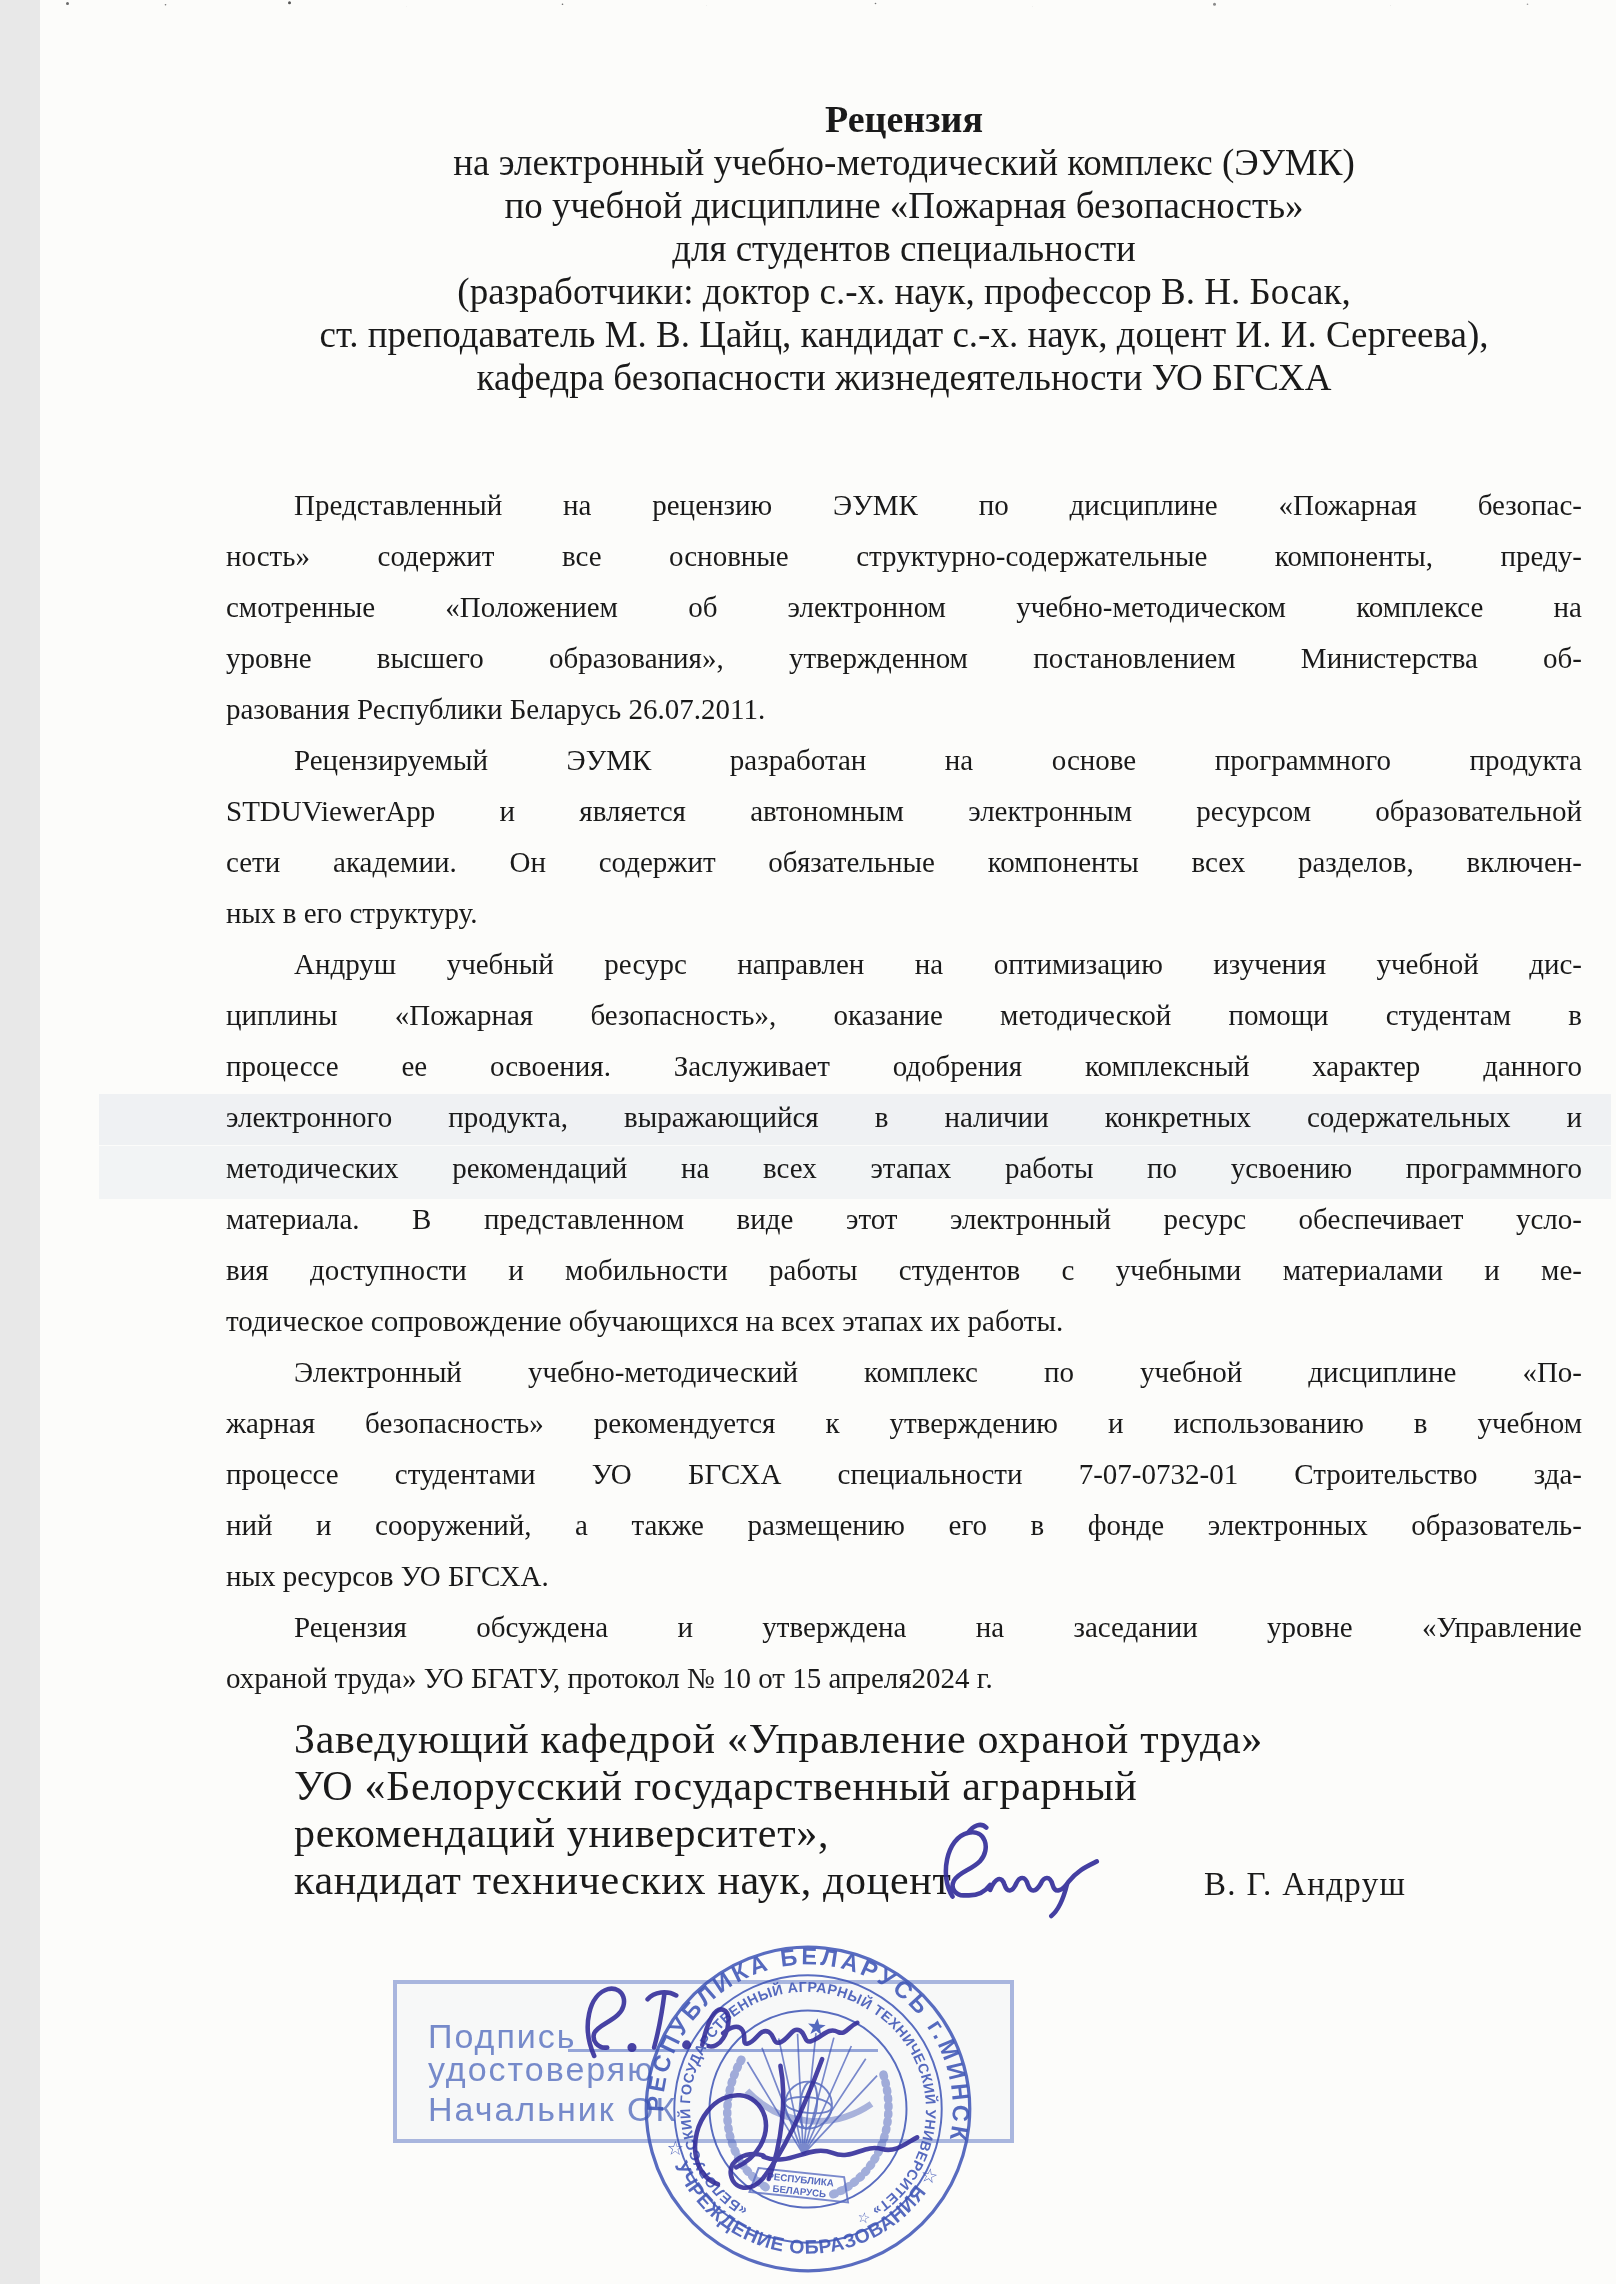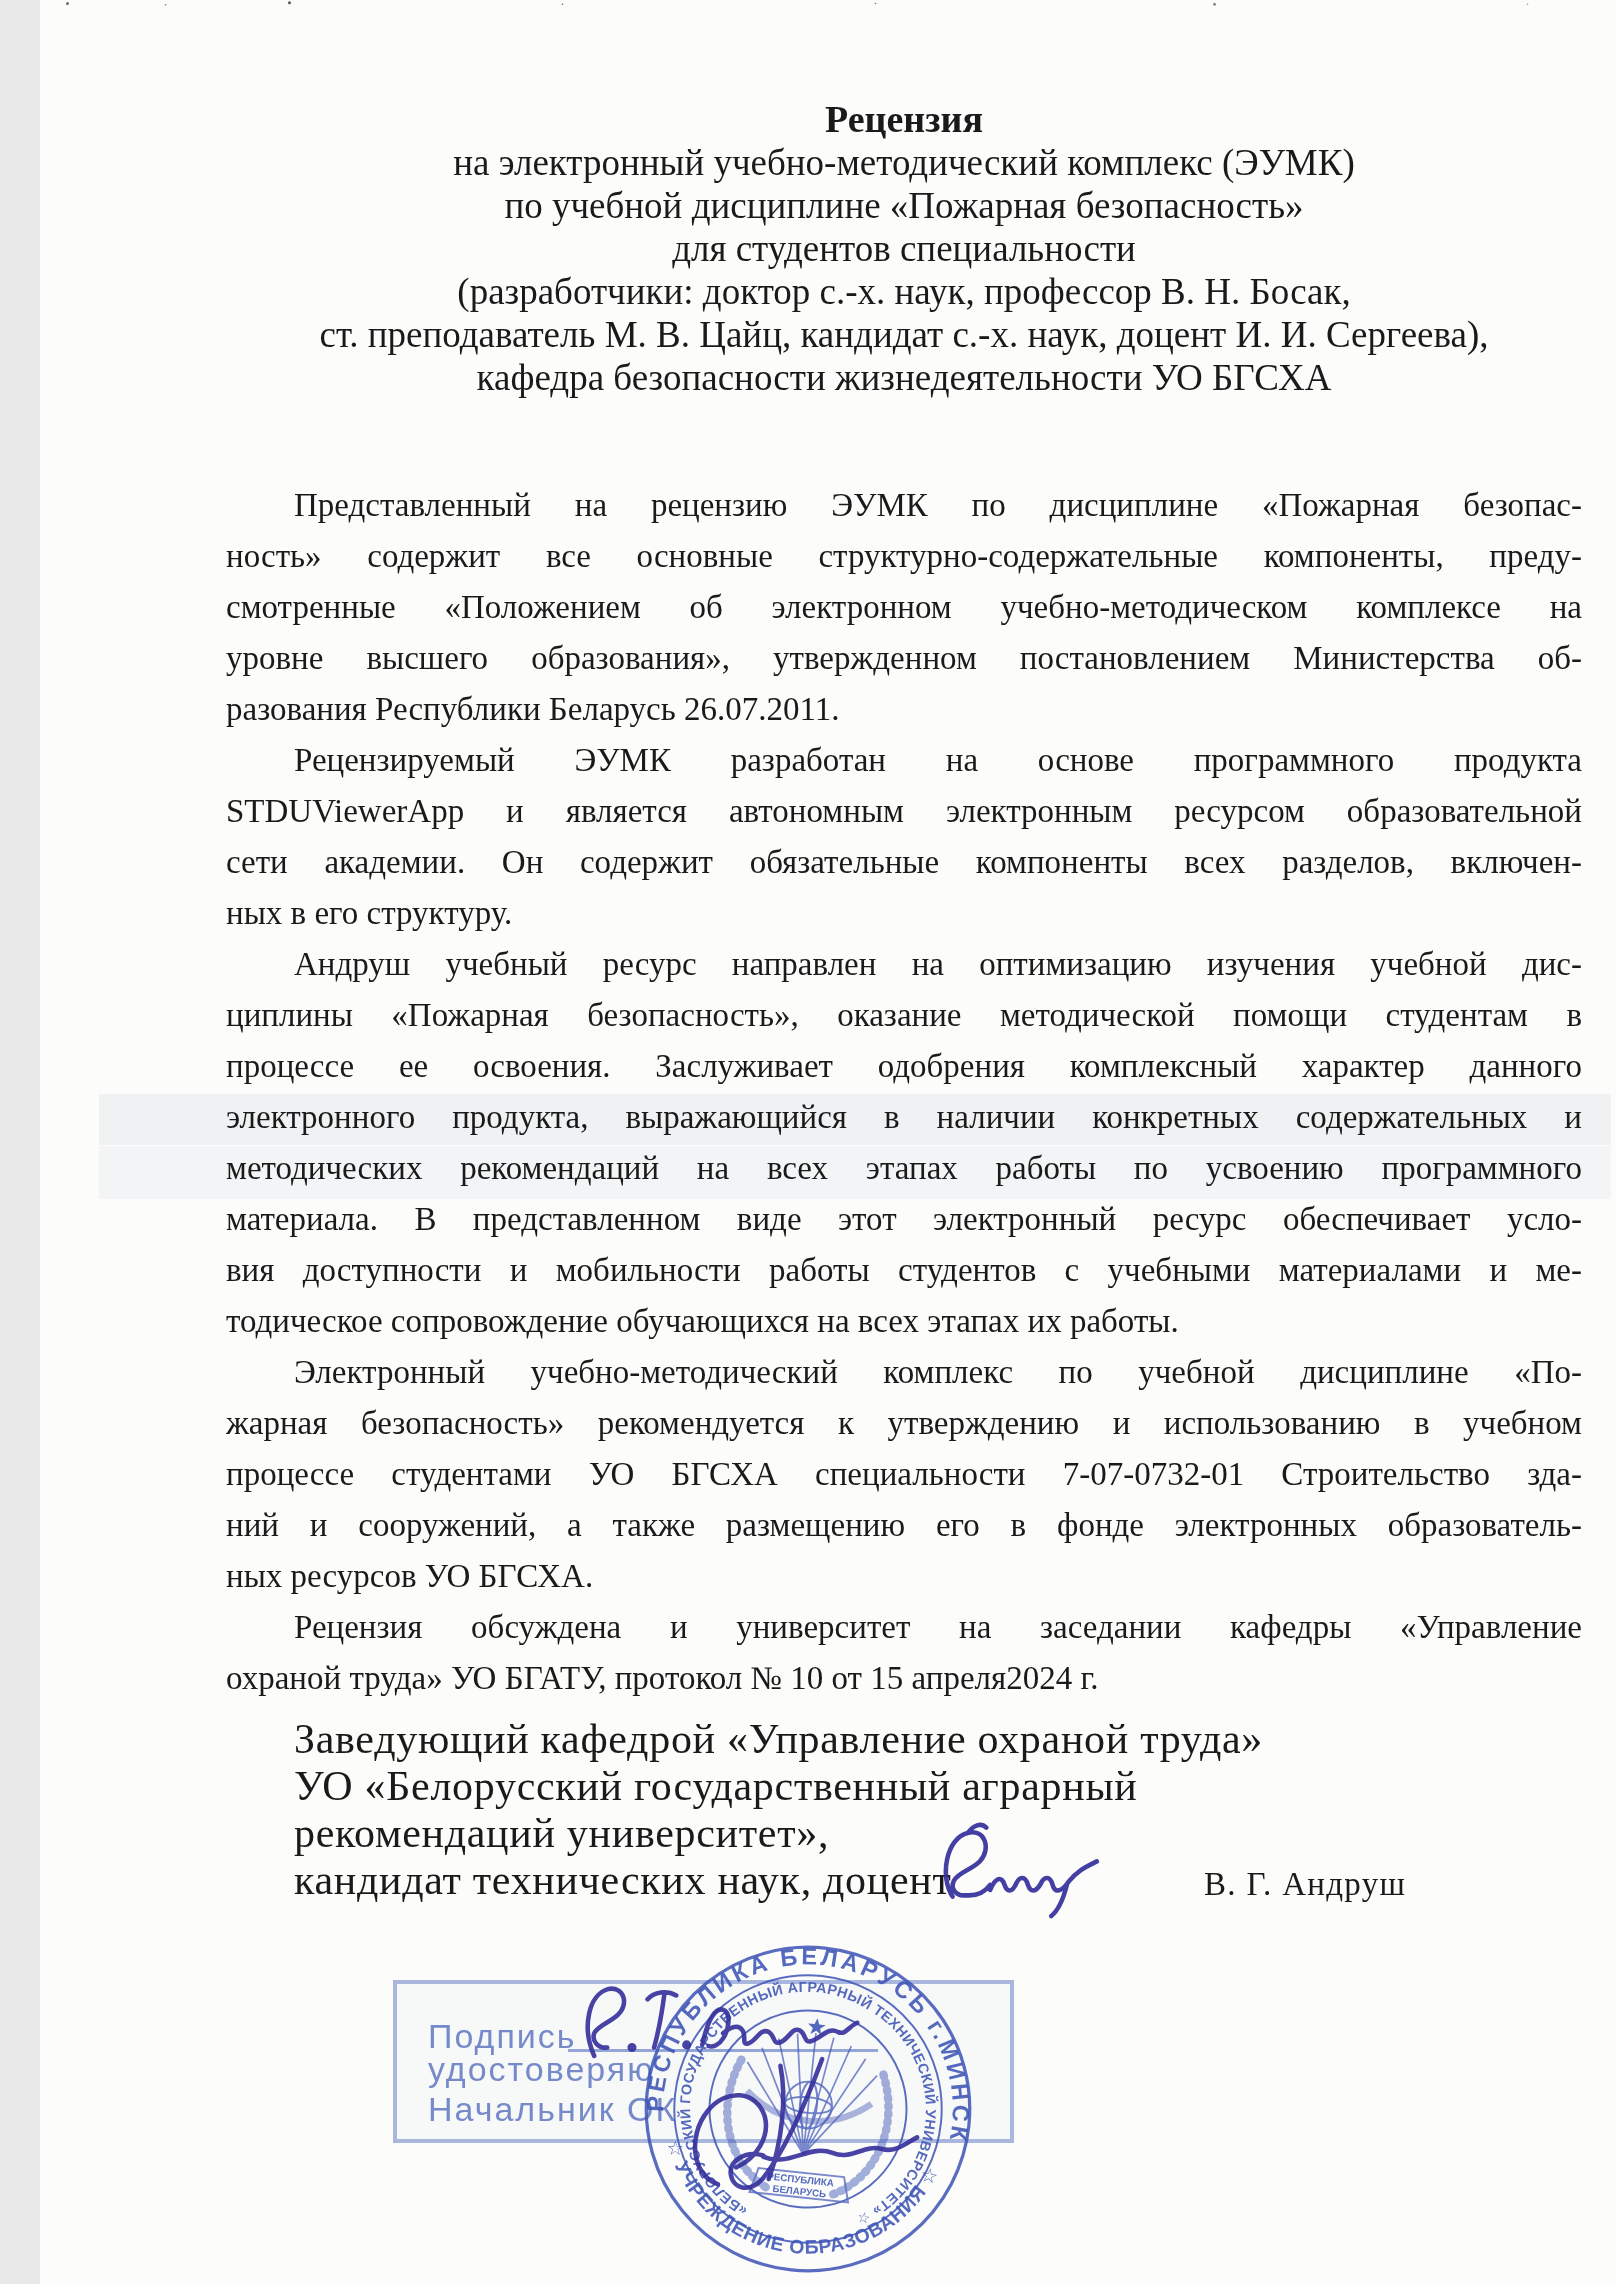--- a/index.html
+++ b/index.html
@@ -15,21 +15,21 @@
   .smudge.s1{top:1094px;height:51px;background:rgba(174,186,214,0.16);}
   .smudge.s2{top:1146px;height:53px;background:rgba(174,186,214,0.12);}
 
   
   .title-block{position:absolute;left:186px;top:98px;width:1356px;}
   .tline{height:43px;line-height:43px;text-align:center;font-size:37px;white-space:nowrap;}
   .tline.first{font-weight:700;font-size:38px;}
 
   
   .body-block{position:absolute;left:186px;top:480px;width:1356px;}
-  .bline{height:51px;line-height:51px;font-size:33px;text-align:justify;overflow:hidden;}
+  .bline{height:51px;line-height:51px;font-size:29px;text-align:justify;overflow:hidden;}
   .bline::after{content:"";display:inline-block;width:100%;height:0;}
   .bline.first{text-indent:68px;}
   .bline.last{text-align:left;}
   .bline.last::after{content:none;}
 
   
   .sig-block{position:absolute;left:254px;top:1716px;width:978px;}
   .sline{height:47px;line-height:47px;font-size:42px;letter-spacing:0.7px;white-space:nowrap;}
   .signer-name{position:absolute;left:1164px;top:1866px;font-size:33px;letter-spacing:1.3px;}
 
@@ -92,21 +92,21 @@
         <div class="bline last">тодическое сопровождение обучающихся на всех этапах их работы.</div>
       </div>
     <div>
         <div class="bline first">Электронный учебно-методический комплекс по учебной дисциплине «По-</div>
         <div class="bline">жарная безопасность» рекомендуется к утверждению и использованию в учебном</div>
         <div class="bline">процессе студентами УО БГСХА специальности 7-07-0732-01 Строительство зда-</div>
         <div class="bline">ний и сооружений, а также размещению его в фонде электронных образователь-</div>
         <div class="bline last">ных ресурсов УО БГСХА.</div>
       </div>
     <div>
-        <div class="bline first">Рецензия обсуждена и университет на заседании кафедры «Управление</div>
+        <div class="bline first">Рецензия обсуждена и утверждена на заседании уровне «Управление</div>
         <div class="bline last">охраной труда» УО БГАТУ, протокол № 10 от 15 апреля2024 г.</div>
       </div>
   </div>
 
   <div class="sig-block">
       <div class="sline first">Заведующий кафедрой «Управление охраной труда»</div>
       <div class="sline">УО «Белорусский государственный аграрный</div>
       <div class="sline">рекомендаций университет»,</div>
       <div class="sline last">кандидат технических наук, доцент</div>
     </div>

